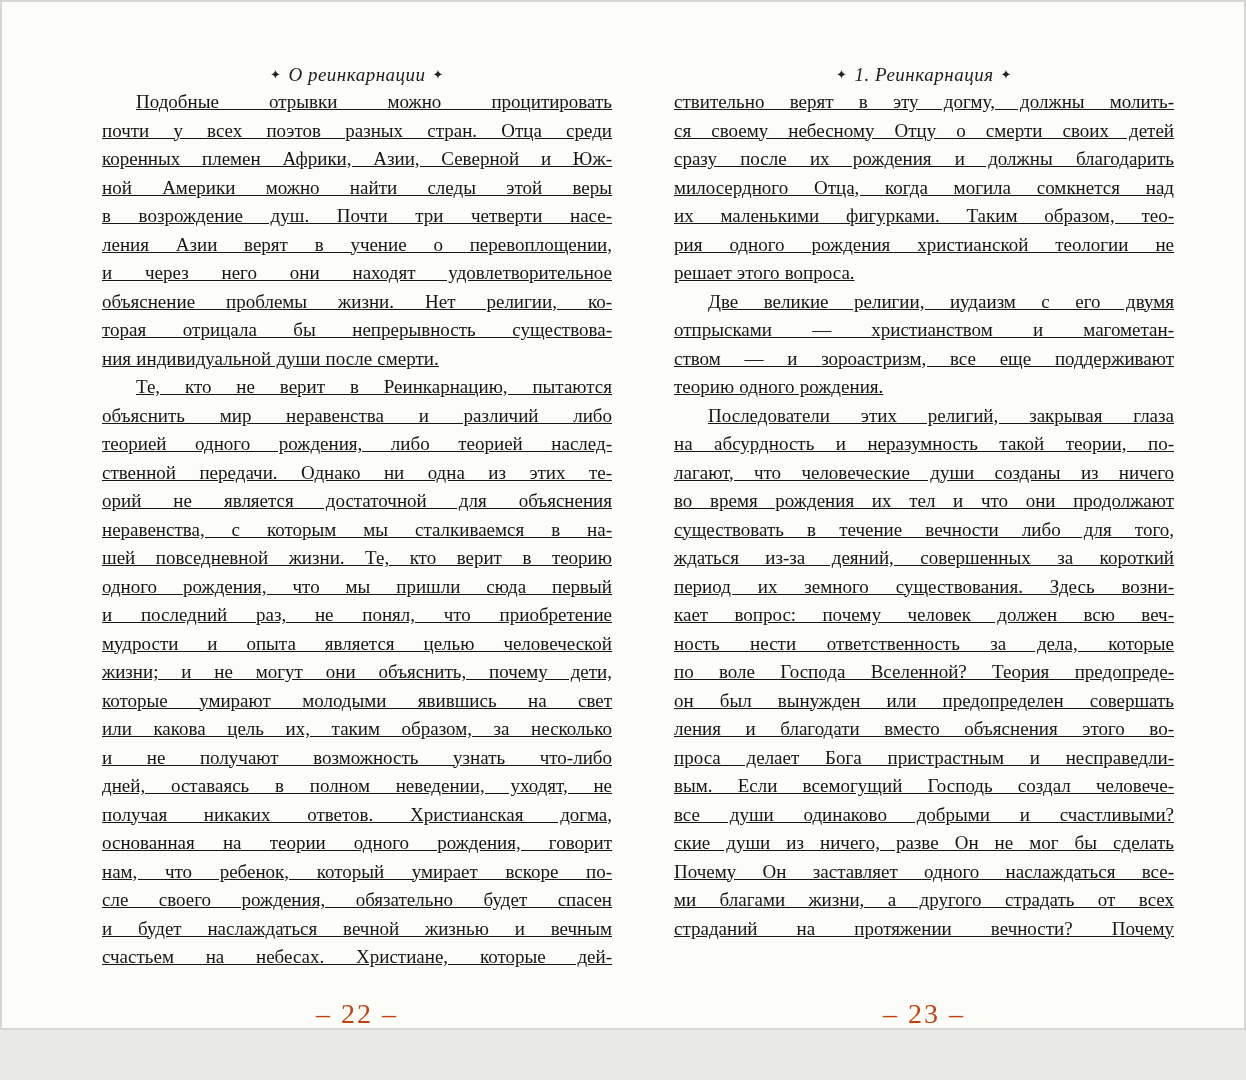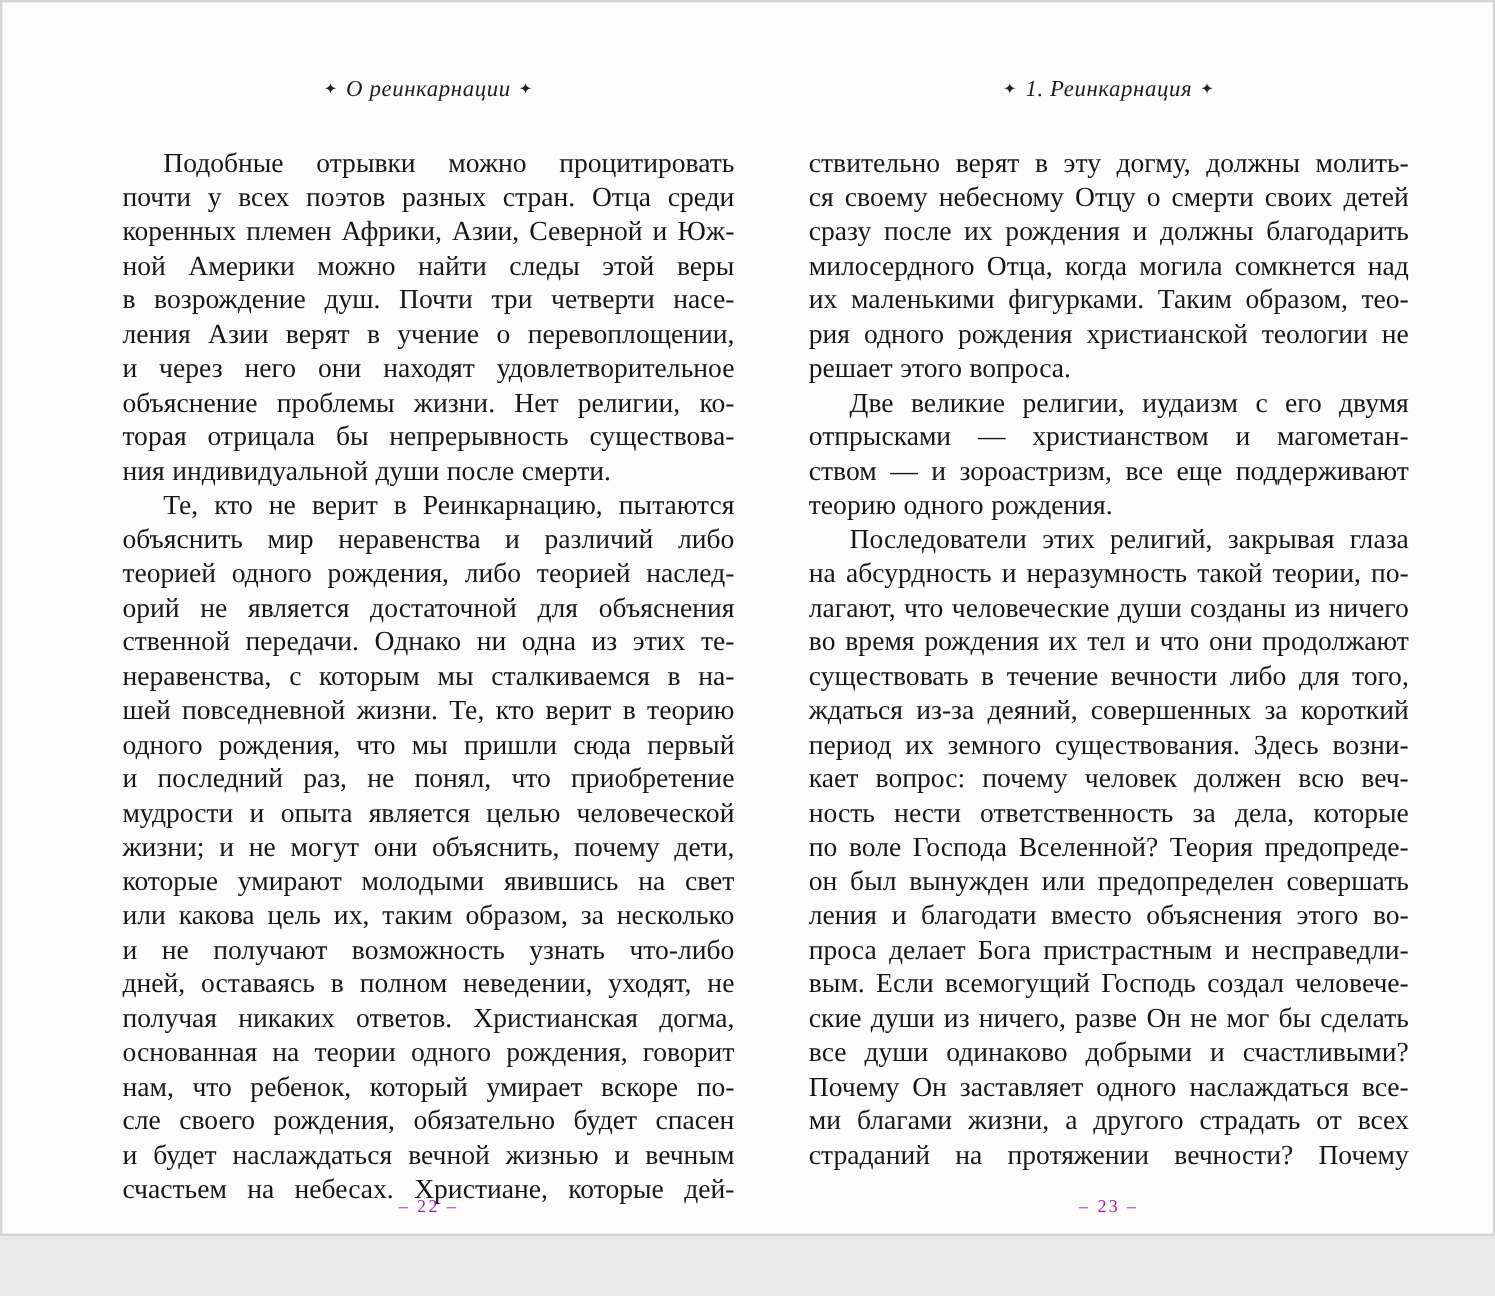--- a/index.html
+++ b/index.html
@@ -37,42 +37,43 @@
     font-style: normal;
     font-size: 13px;
     position: relative;
     top: -2px;
     padding: 0 7px;
     color: #222;
   }
 
   .body-text {
     position: absolute;
-    top: 120px;
+    top: 86px;
     left: 0; right: 0;
-    font-size: 23px;
+    font-size: 19px;
     line-height: 28.5px;
+    text-decoration: underline;
   }
   .line {
     text-align: justify;
     text-align-last: justify;
     white-space: normal;
     word-spacing: 0.5px;
   }
   .line.end { text-align-last: left; }
   .line.indent { text-indent: 34px; }
 
   .folio {
     position: absolute;
     top: 996px;
     left: 0; right: 0;
     text-align: center;
-    font-size: 15px;
+    font-size: 28px;
     letter-spacing: 2px;
-    color: #a21caf;
+    color: #c2410c;
   }
 </style>
 </head>
 <body>
 
 <div class="canvas">
 
   <div class="page left">
     <div class="running-head">
       <span class="orn">✦</span><span>О реинкарнации</span><span class="orn">✦</span>
@@ -84,22 +85,22 @@
         <div class="line">ной Америки можно найти следы этой веры</div>
         <div class="line">в возрождение душ. Почти три четверти насе-</div>
         <div class="line">ления Азии верят в учение о перевоплощении,</div>
         <div class="line">и через него они находят удовлетворительное</div>
         <div class="line">объяснение проблемы жизни. Нет религии, ко-</div>
         <div class="line">торая отрицала бы непрерывность существова-</div>
         <div class="line end">ния индивидуальной души после смерти.</div>
         <div class="line indent">Те, кто не верит в Реинкарнацию, пытаются</div>
         <div class="line">объяснить мир неравенства и различий либо</div>
         <div class="line">теорией одного рождения, либо теорией наслед-</div>
+        <div class="line">ственной передачи. Однако ни одна из этих те-</div>
         <div class="line">орий не является достаточной для объяснения</div>
-        <div class="line">ственной передачи. Однако ни одна из этих те-</div>
         <div class="line">неравенства, с которым мы сталкиваемся в на-</div>
         <div class="line">шей повседневной жизни. Те, кто верит в теорию</div>
         <div class="line">одного рождения, что мы пришли сюда первый</div>
         <div class="line">и последний раз, не понял, что приобретение</div>
         <div class="line">мудрости и опыта является целью человеческой</div>
         <div class="line">жизни; и не могут они объяснить, почему дети,</div>
         <div class="line">которые умирают молодыми явившись на свет</div>
         <div class="line">или какова цель их, таким образом, за несколько</div>
         <div class="line">и не получают возможность узнать что-либо</div>
         <div class="line">дней, оставаясь в полном неведении, уходят, не</div>
@@ -136,22 +137,22 @@
         <div class="line">существовать в течение вечности либо для того,</div>
         <div class="line">ждаться из-за деяний, совершенных за короткий</div>
         <div class="line">период их земного существования. Здесь возни-</div>
         <div class="line">кает вопрос: почему человек должен всю веч-</div>
         <div class="line">ность нести ответственность за дела, которые</div>
         <div class="line">по воле Господа Вселенной? Теория предопреде-</div>
         <div class="line">он был вынужден или предопределен совершать</div>
         <div class="line">ления и благодати вместо объяснения этого во-</div>
         <div class="line">проса делает Бога пристрастным и несправедли-</div>
         <div class="line">вым. Если всемогущий Господь создал человече-</div>
+        <div class="line">все души одинаково добрыми и счастливыми?</div>
         <div class="line">ские души из ничего, разве Он не мог бы сделать</div>
-        <div class="line">все души одинаково добрыми и счастливыми?</div>
         <div class="line">Почему Он заставляет одного наслаждаться все-</div>
         <div class="line">ми благами жизни, а другого страдать от всех</div>
         <div class="line">страданий на протяжении вечности? Почему</div>
       </div>
     <div class="folio">– 23 –</div>
   </div>
 
 </div>
 
 </body></html>

